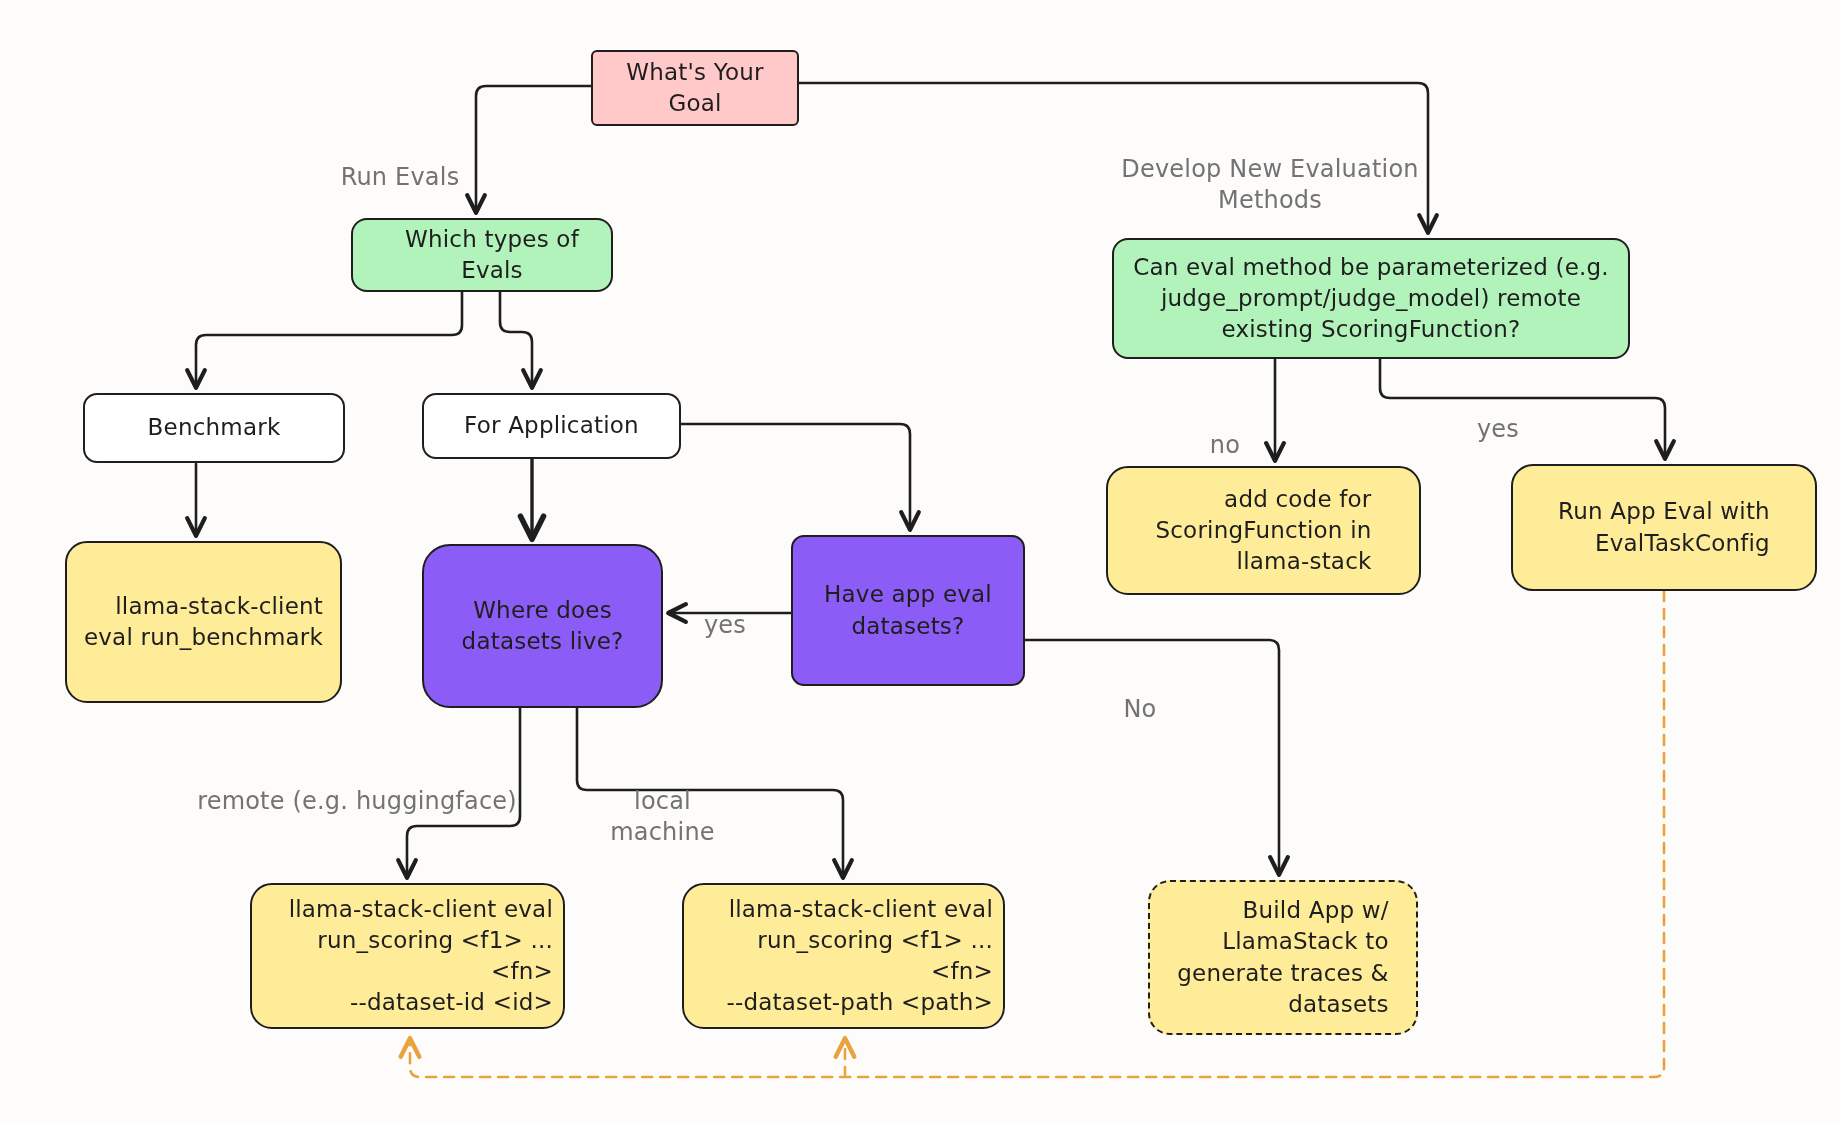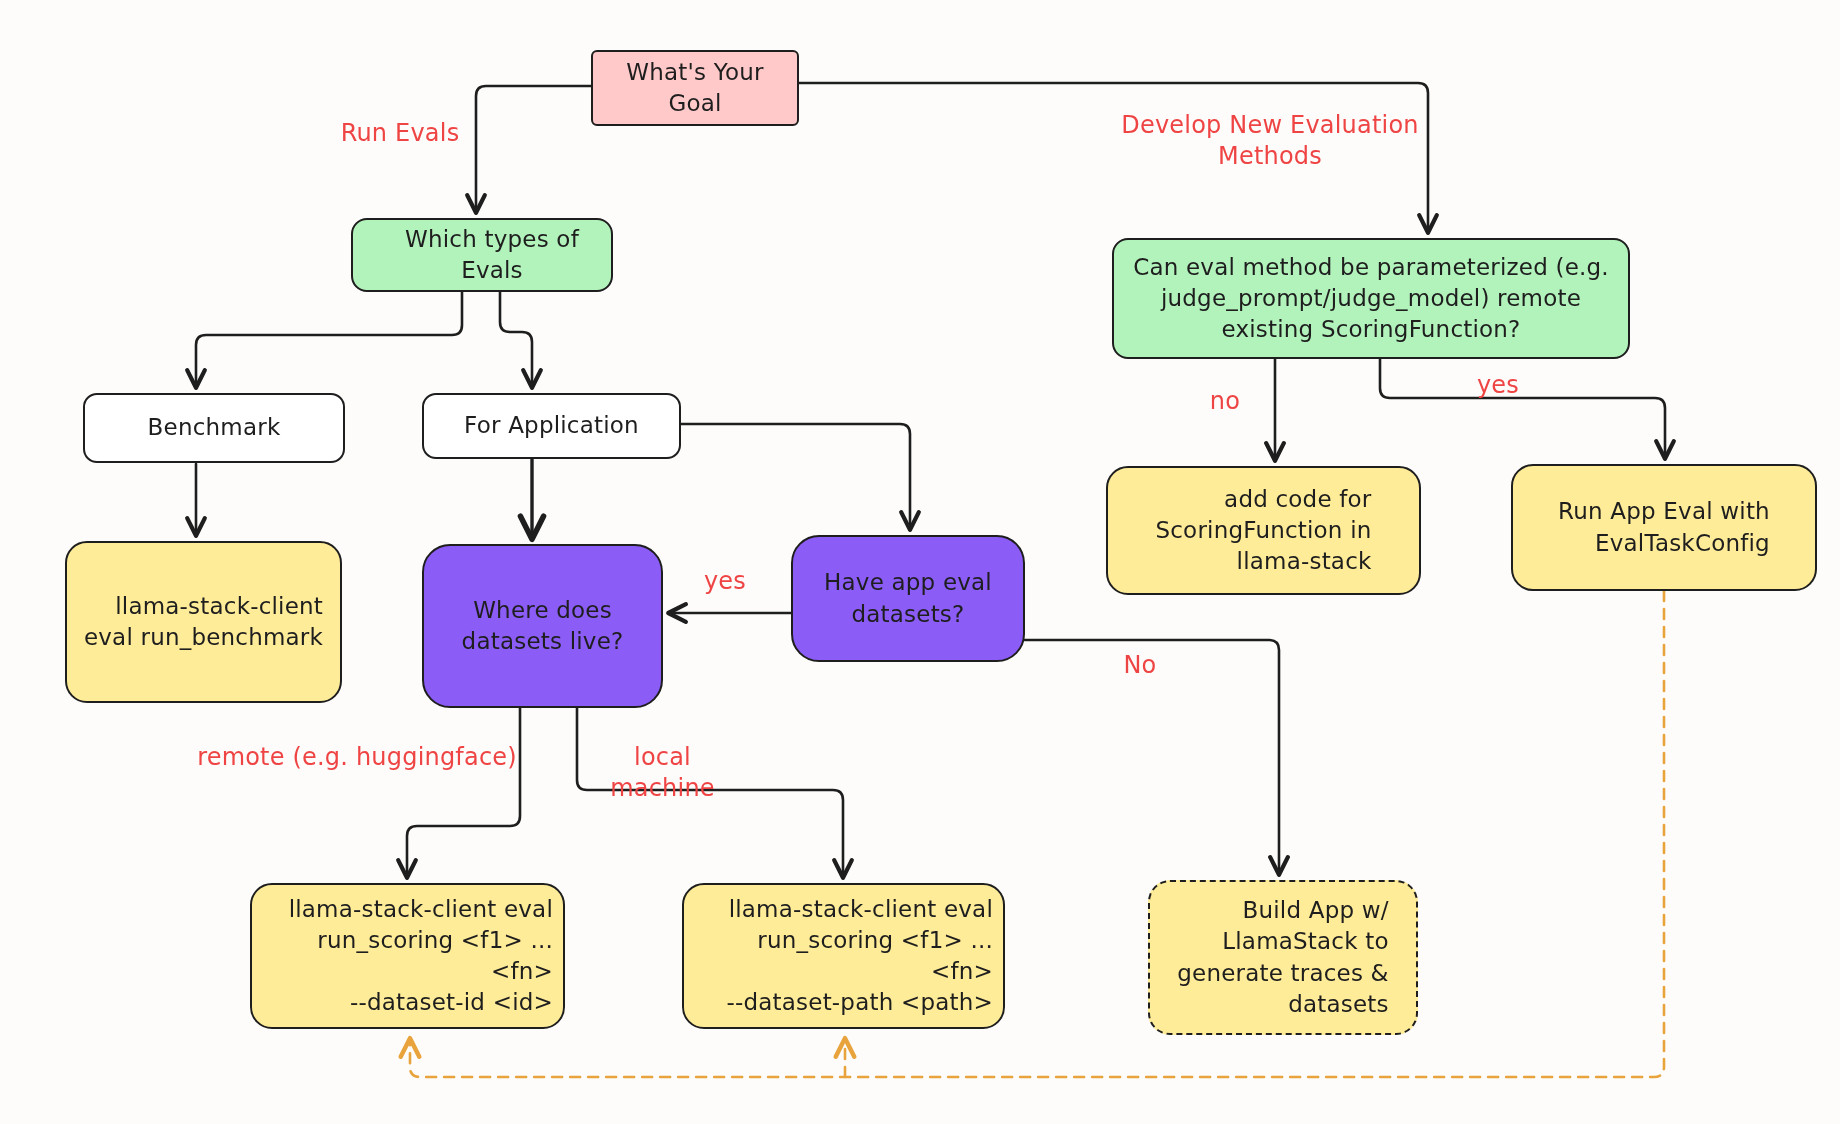--- a/index.html
+++ b/index.html
@@ -43,21 +43,22 @@
   .node.yellow { background: #ffec99; border-radius: 22px; text-align: right; }
   .node.white  { background: #ffffff; border-radius: 14px; margin-left: 18px; }
   .node.dashed { border-style: dashed; }
   .edge-label {
     position: absolute;
     font-size: 24px;
     line-height: 1.3;
     letter-spacing: 0.2px;
     text-align: center;
     white-space: pre-line;
-    color: #ef4444;
+    color: #737373;
+    margin-top: 44px;
   }
 </style>
 </head>
 <body>
 
 <div id="canvas">
 
   <svg id="edges" viewBox="0 0 1840 1124">
     <defs>
       <marker id="arrowDark" viewBox="0 0 14 14" refX="11" refY="7" markerWidth="9.5" markerHeight="9.5" orient="auto-start-reverse">
@@ -101,21 +102,21 @@
   <div class="node white" style="left:65px; top:393px; width:262px; height:70px;">Benchmark</div>
 
   <div class="node white" style="left:404px; top:393px; width:259px; height:66px;">For Application</div>
 
   <div class="node yellow" style="left:65px; top:541px; width:277px; height:162px;">llama-stack-client
 eval run_benchmark</div>
 
   <div class="node blue" style="left:422px; top:544px; width:241px; height:164px;">Where does
 datasets live?</div>
 
-  <div class="node blue" style="left:791px; top:535px; width:234px; height:127px;">Have app eval
+  <div class="node blue" style="left:791px; top:535px; width:234px; height:151px;border-radius:13px;">Have app eval
 datasets?</div>
 
   <div class="node yellow" style="left:1106px; top:466px; width:315px; height:129px;">add code for
 ScoringFunction in
 llama-stack</div>
 
   <div class="node yellow" style="left:1511px; top:464px; width:306px; height:127px;">Run App Eval with
 EvalTaskConfig</div>
 
   <div class="node yellow" style="left:250px; top:883px; width:315px; height:146px;">llama-stack-client eval

